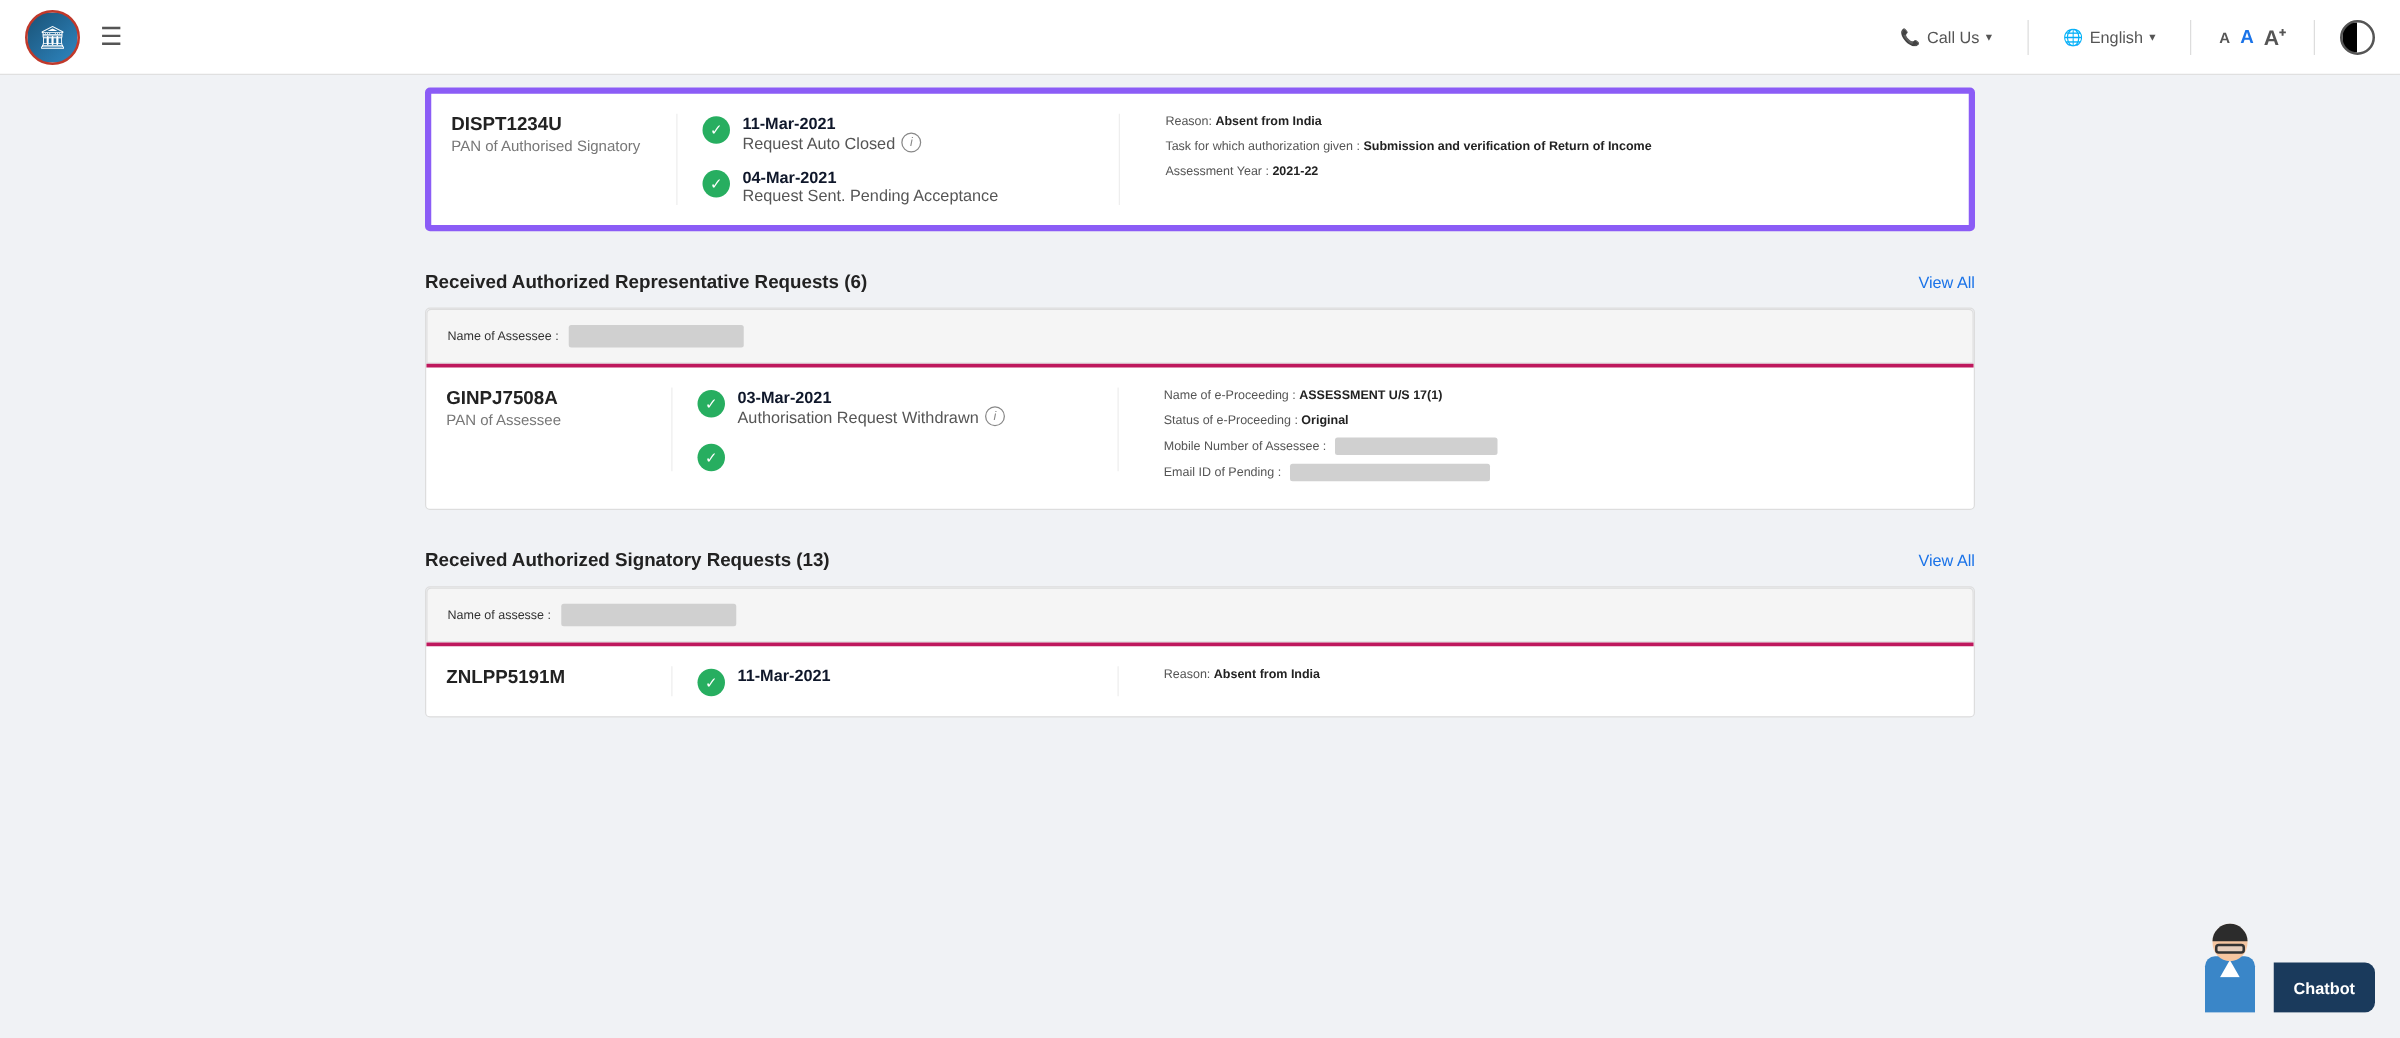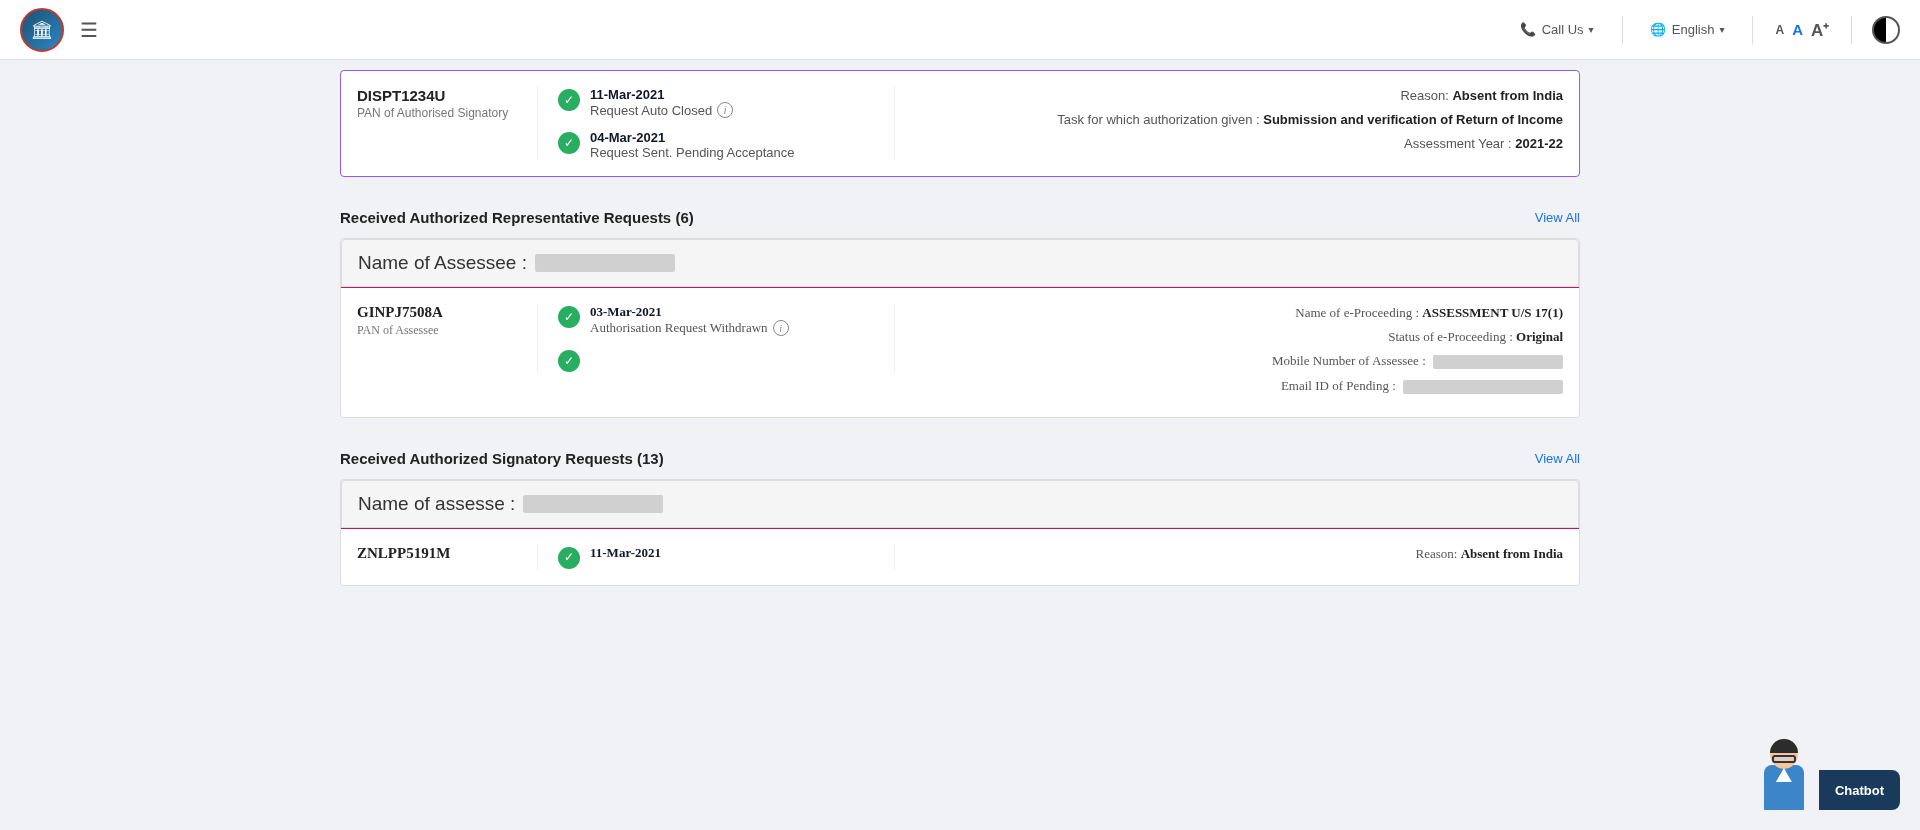--- a/index.html
+++ b/index.html
@@ -88,21 +88,21 @@
     
     .main-content {
       padding: 0 80px 30px 80px;
       max-width: 1400px;
       margin: 0 auto;
     }
 
     
     .card {
       background: #fff;
-      border: 1px solid #8b5cf6;
+      border: 5px solid #8b5cf6;
       border-radius: 4px;
       margin-bottom: 16px;
       overflow: hidden;
     }
 
     .card-body {
       display: flex;
       align-items: flex-start;
       padding: 16px;
       gap: 20px;
@@ -183,25 +183,24 @@
       cursor: pointer;
       flex-shrink: 0;
     }
 
     .details-section {
       flex: 2;
       padding-left: 16px;
     }
 
     .detail-row {
-      font-size: 13px;
+      font-size: 10px;
       color: #555;
       margin-bottom: 6px;
       line-height: 1.4;
-      text-align: right;
     }
     .detail-row strong {
       color: #222;
     }
 
     .redacted-box {
       display: inline-block;
       background: #d0d0d0;
       height: 14px;
       border-radius: 2px;
@@ -231,43 +230,42 @@
 
     
     .assessee-header {
       background: #f5f5f5;
       border: 1px solid #ddd;
       border-radius: 4px 4px 0 0;
       padding: 12px 16px;
       display: flex;
       align-items: center;
       gap: 8px;
-      font-size: 19px;
+      font-size: 10px;
       font-weight: 500;
       color: #333;
     }
     .assessee-name-redacted {
       display: inline-block;
       background: #d0d0d0;
       height: 18px;
       width: 140px;
       border-radius: 2px;
       vertical-align: middle;
     }
 
     .card-with-header {
       border: 1px solid #ddd;
       border-radius: 4px;
       margin-bottom: 16px;
       overflow: hidden;
     }
     .card-with-header .card-body {
-      border-top: 1px solid #be185d;
+      border-top: 3px solid #be185d;
       background: #fff;
-      font-family: Liberation Serif, serif;
     }
 
     
     .chatbot-widget {
       position: fixed;
       bottom: 20px;
       right: 20px;
       display: flex;
       align-items: flex-end;
       gap: 0;

